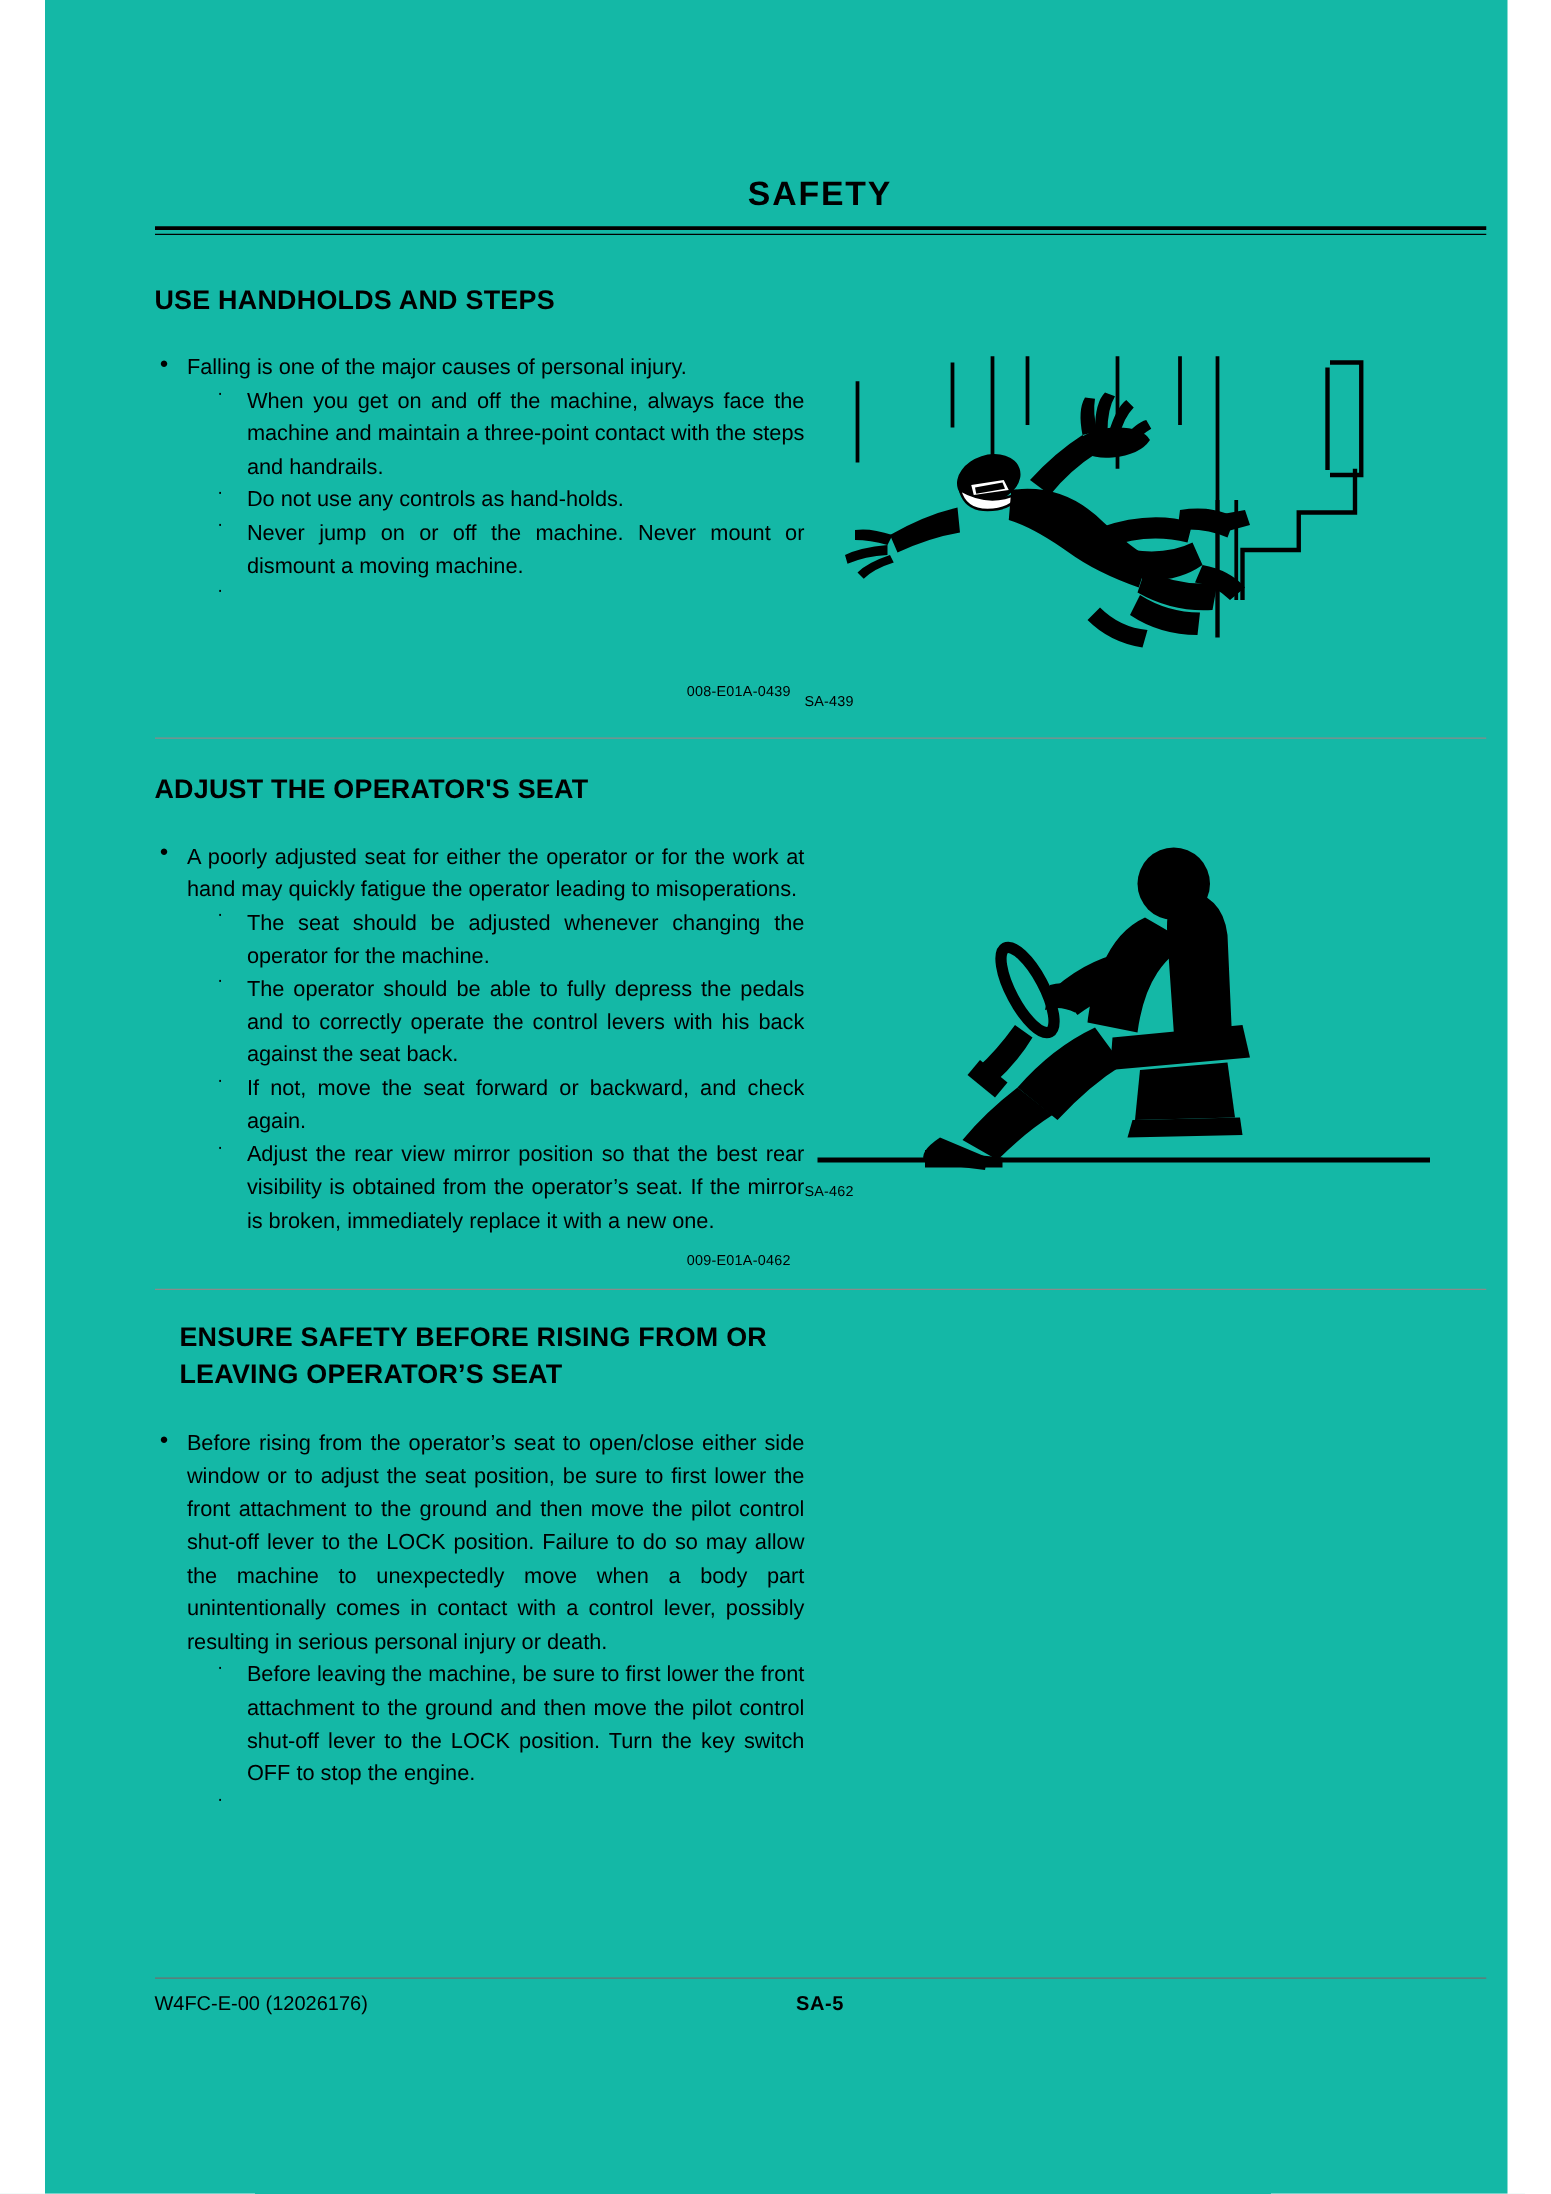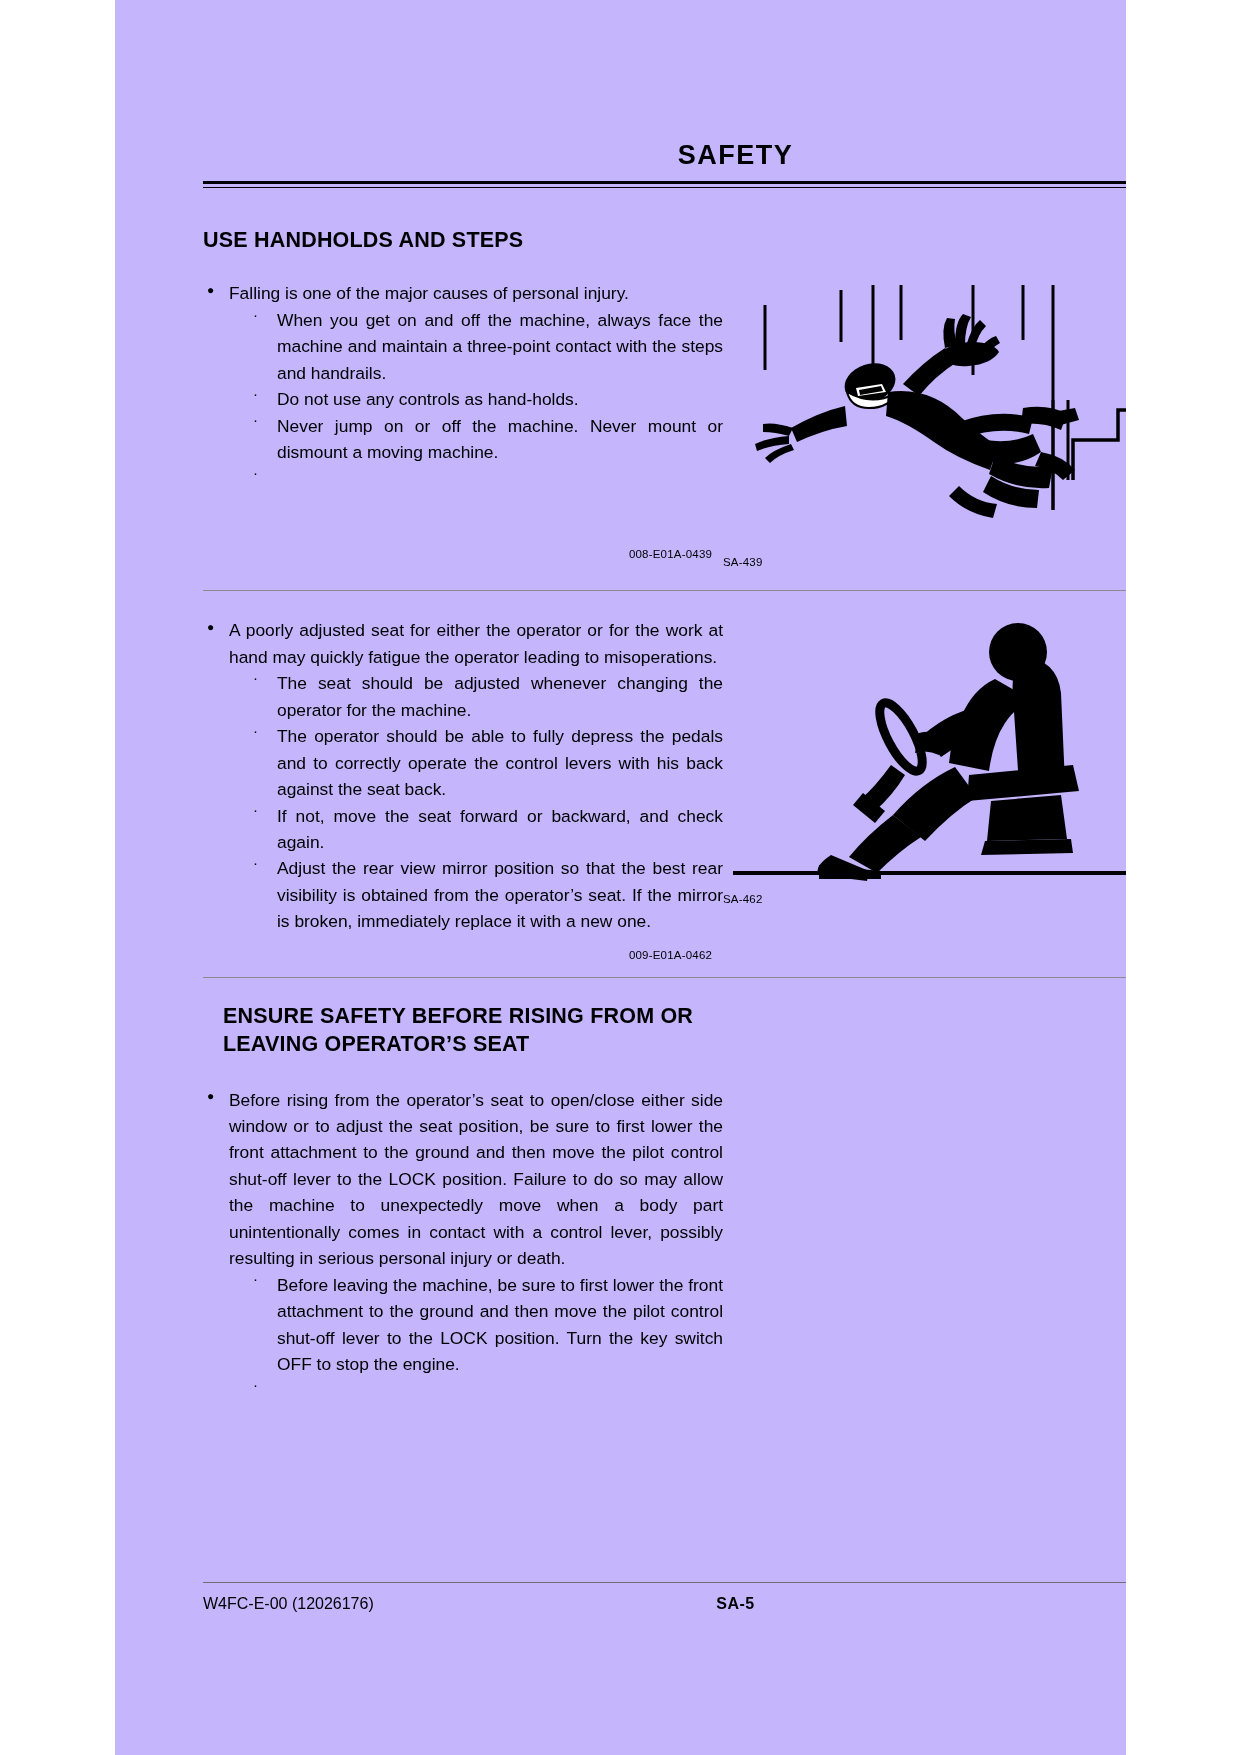--- a/index.html
+++ b/index.html
@@ -6,24 +6,24 @@
     margin: 0;
     padding: 0;
     background: #ffffff;
   }
   body {
     font-family: "Liberation Sans", sans-serif;
     color: #000000;
   }
   .page {
     position: relative;
-    width: 1011px;
+    width: 1170px;
     height: 1755px;
     margin: 0 auto;
-    background: #c4b5fd;
+    background: #14b8a6;
     overflow: hidden;
   }
   .content {
     position: absolute;
     left: 88px;
     top: 0;
     width: 1065px;
     height: 1755px;
   }
 
@@ -249,20 +249,21 @@
           <div class="code-small code-right" style="margin-top:6px; padding-right:4px;">SA-439</div>
         </div>
       </div>
 
       <div class="code-small code-center" style="margin-top:-20px; margin-left:-130px;">008-E01A-0439</div>
     </div>
 
     <div class="sect-rule" style="margin-top:30px;"></div>
 
     <div class="section" style="margin-top:26px;">
+      <div class="section-title">ADJUST THE OPERATOR'S SEAT</div>
 
       <div class="cols" style="margin-top:26px;">
         <div class="col-text">
           <ul class="bullets">
             <li class="lvl1">
               <span class="dot" style="font-size:12px;">●</span>
               <span>A poorly adjusted seat for either the operator or for the work at hand may quickly fatigue the operator leading to misoperations.</span>
               <ul class="sub">
                 <li class="lvl2">
                   <span class="tick">·</span>

